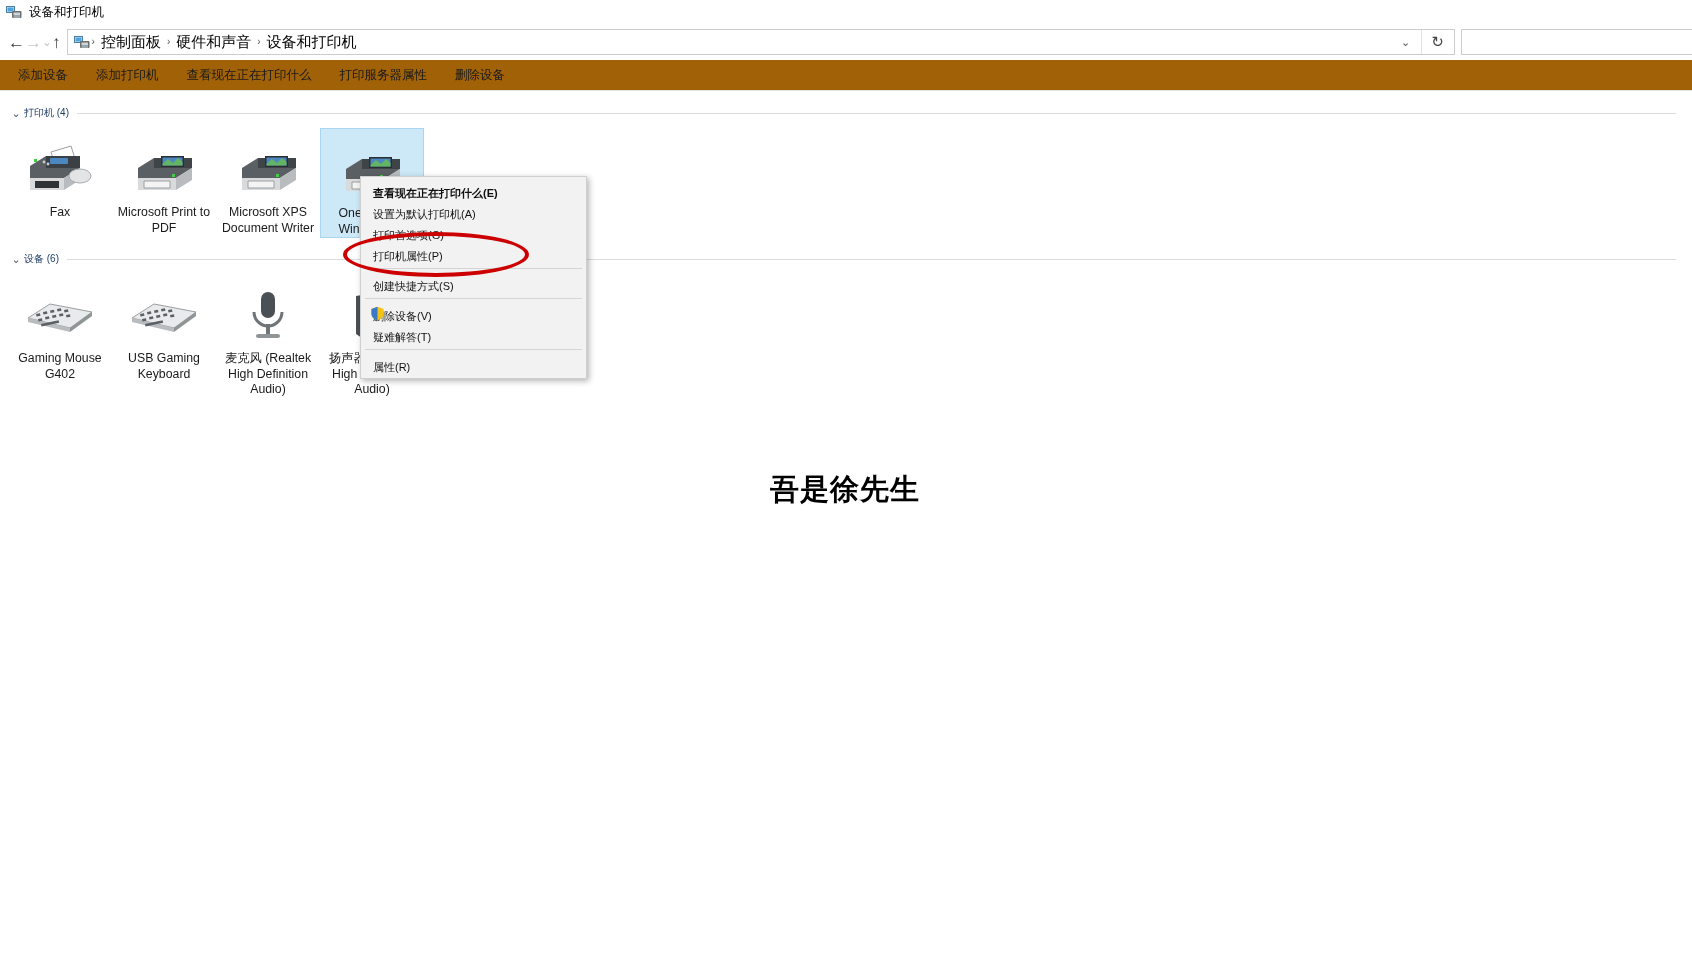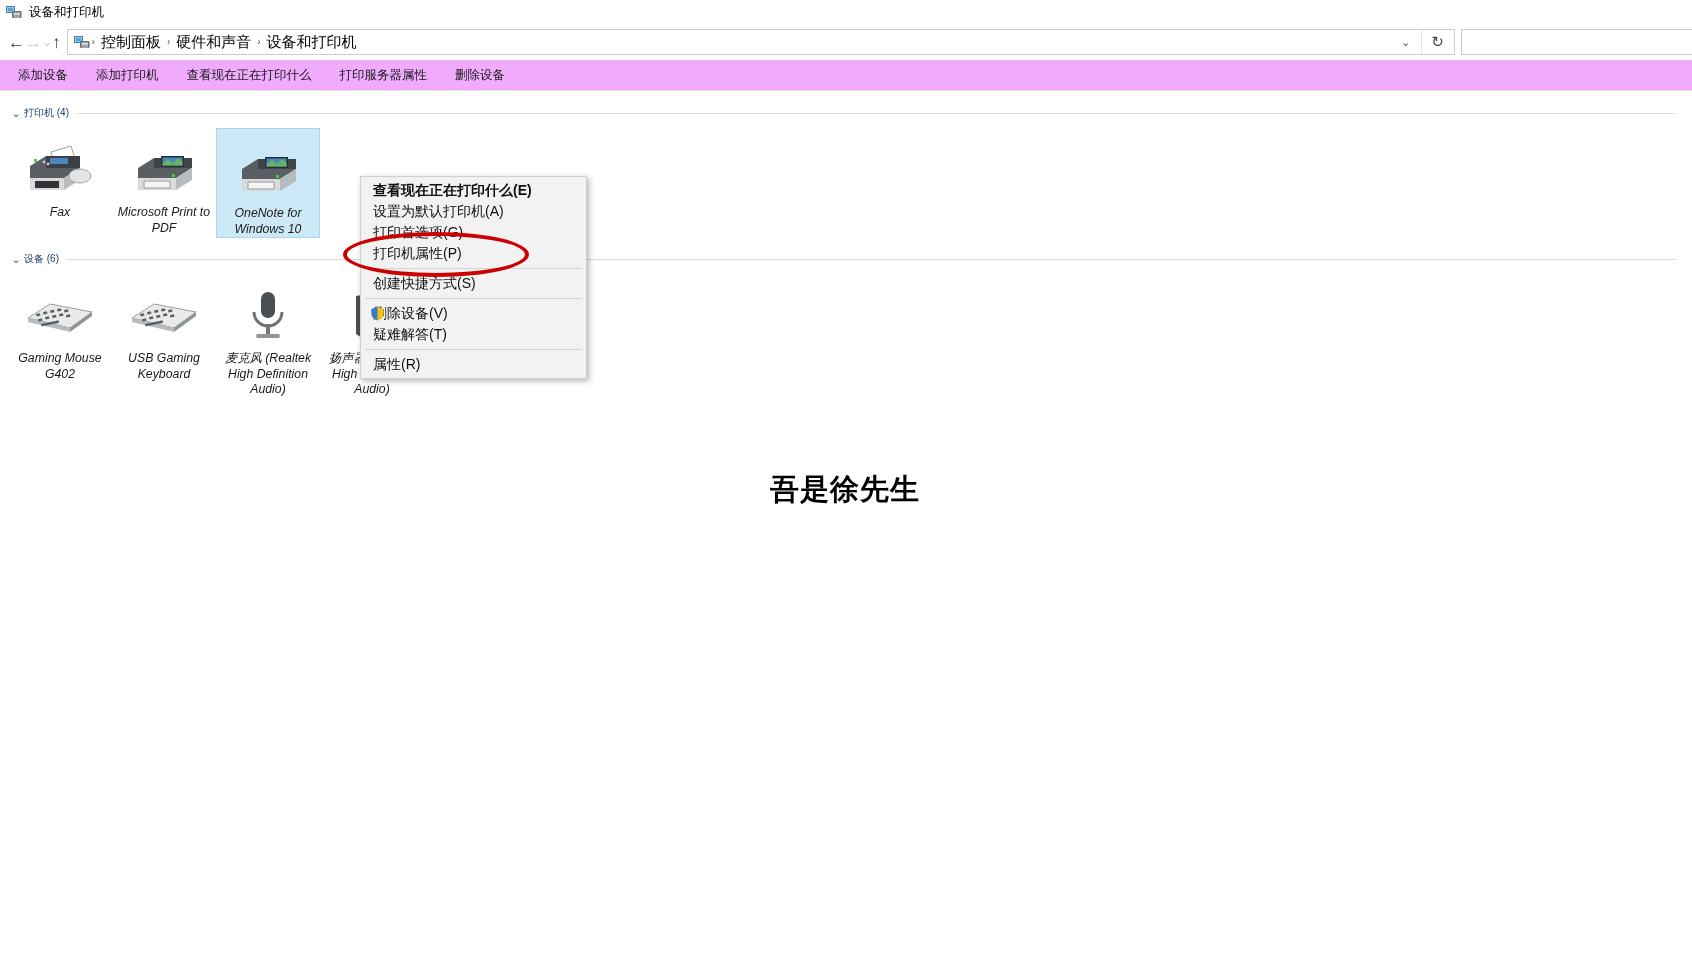--- a/index.html
+++ b/index.html
@@ -74,21 +74,21 @@
   }
   #searchbar {
     width: 232px; height: 26px; margin-left: 6px;
     border: 1px solid #cccccc; background: #ffffff;
     flex: 0 0 auto;
   }
 
   
   #commandbar {
     position: absolute; left: 0; top: 60px; width: 1692px; height: 31px;
-    background: #f0abfc;
+    background: #a16207;
     border-bottom: 1px solid #e3e3e3;
     display: flex; align-items: center;
   }
   .cmd-item {
     font-size: 12.5px; color: #1a1a1a;
     padding: 0 14px; line-height: 31px; white-space: nowrap;
   }
   #commandbar .cmd-item:first-child { margin-left: 4px; }
 
   
@@ -108,21 +108,21 @@
     user-select: none;
   }
   .group-title {
     font-size: 10px; color: #1f3d66; white-space: nowrap;
     padding-right: 8px;
   }
   .group-rule {
     flex: 1; height: 1px; background: #dcdcdc; margin-right: 16px;
   }
 
-  .item-row { display: flex; margin-left: 8px; margin-top: 4px; font-style: italic; }
+  .item-row { display: flex; margin-left: 8px; margin-top: 4px; }
   .item {
     width: 104px; padding-top: 8px;
     display: flex; flex-direction: column; align-items: center;
   }
   .item.selected {
     background: #cde8f7;
     border: 1px solid #a9d5ef;
   }
   .icon-box {
     width: 76px; height: 62px;
@@ -147,23 +147,23 @@
   #contextmenu {
     position: absolute; left: 360px; top: 176px;
     width: 227px;
     background: #f2f2f2;
     border: 1px solid #cfcfcf;
     box-shadow: 2px 2px 6px rgba(0,0,0,0.30);
     padding: 3px 0 3px 0;
     z-index: 40;
   }
   .menu-item {
-    height: 21px; display: flex; align-items: center;
+    height: 21px; display: flex; align-items: flex-end;
     padding-left: 12px; position: relative;
-    font-size: 14px; color: #101010; white-space: nowrap;
+    font-size: 11px; color: #101010; white-space: nowrap;
   }
   .menu-item.bold { font-weight: bold; }
   .menu-sep {
     height: 1px; background: #d4d4d4; margin: 4px 4px 4px 4px;
   }
   .menu-shield {
     position: absolute; left: 9px; top: 3px;
     width: 15px; height: 15px;
   }
 
@@ -267,20 +267,36 @@
               <rect x="34.5" y="19.5" width="20" height="8" fill="#4b87c0"></rect>
               <path d="M34.5 26 L40 21 L45 25 L50 20 L54.5 24 L54.5 27.5 L34.5 27.5 Z" fill="#63b463"></path>
               <path d="M10 40 L48 40 L48 52 L10 52 Z" fill="#d9dadb"></path>
               <path d="M48 40 L64 30 L64 42 L48 52 Z" fill="#b8bcbf"></path>
               <path d="M16 43 L42 43 L42 50 L16 50 Z" fill="#f4f4f4" stroke="#9a9ea1"></path>
               <rect x="44" y="36" width="3" height="3" fill="#3fcf3f"></rect>
             </svg>
           </div>
           <div class="item-label">Microsoft Print to PDF</div>
         </div>
+        <div class="item">
+          <div class="icon-box">
+            <svg width="72" height="60" viewBox="0 0 72 60">
+              <path d="M10 30 L26 20 L64 20 L64 30 L48 40 L10 40 Z" fill="#5a5f63"></path>
+              <path d="M26 20 L64 20 L64 30 L26 30 Z" fill="#3f4448"></path>
+              <rect x="33" y="18" width="23" height="11" fill="#2a2e31"></rect>
+              <rect x="34.5" y="19.5" width="20" height="8" fill="#4b87c0"></rect>
+              <path d="M34.5 26 L40 21 L45 25 L50 20 L54.5 24 L54.5 27.5 L34.5 27.5 Z" fill="#63b463"></path>
+              <path d="M10 40 L48 40 L48 52 L10 52 Z" fill="#d9dadb"></path>
+              <path d="M48 40 L64 30 L64 42 L48 52 Z" fill="#b8bcbf"></path>
+              <path d="M16 43 L42 43 L42 50 L16 50 Z" fill="#f4f4f4" stroke="#9a9ea1"></path>
+              <rect x="44" y="36" width="3" height="3" fill="#3fcf3f"></rect>
+            </svg>
+          </div>
+          <div class="item-label">Microsoft XPS Document Writer</div>
+        </div>
         <div class="item selected">
           <div class="icon-box">
             <svg width="72" height="60" viewBox="0 0 72 60">
               <path d="M10 30 L26 20 L64 20 L64 30 L48 40 L10 40 Z" fill="#5a5f63"></path>
               <path d="M26 20 L64 20 L64 30 L26 30 Z" fill="#3f4448"></path>
               <rect x="33" y="18" width="23" height="11" fill="#2a2e31"></rect>
               <rect x="34.5" y="19.5" width="20" height="8" fill="#4b87c0"></rect>
               <path d="M34.5 26 L40 21 L45 25 L50 20 L54.5 24 L54.5 27.5 L34.5 27.5 Z" fill="#63b463"></path>
               <path d="M10 40 L48 40 L48 52 L10 52 Z" fill="#d9dadb"></path>
               <path d="M48 40 L64 30 L64 42 L48 52 Z" fill="#b8bcbf"></path>

